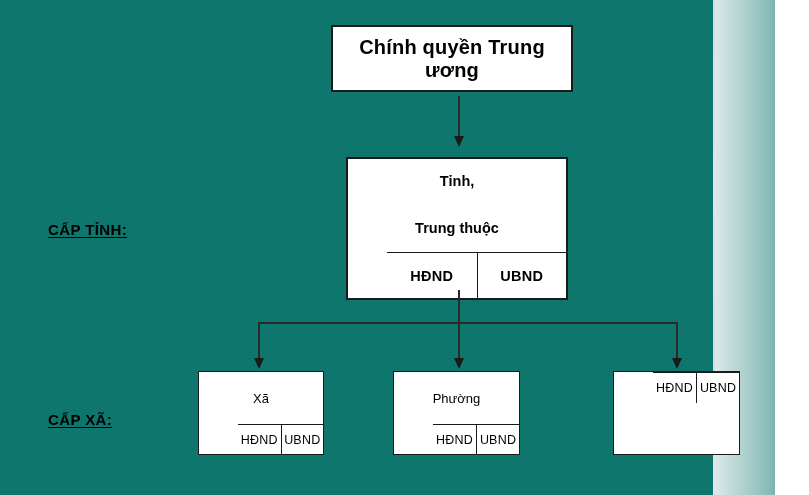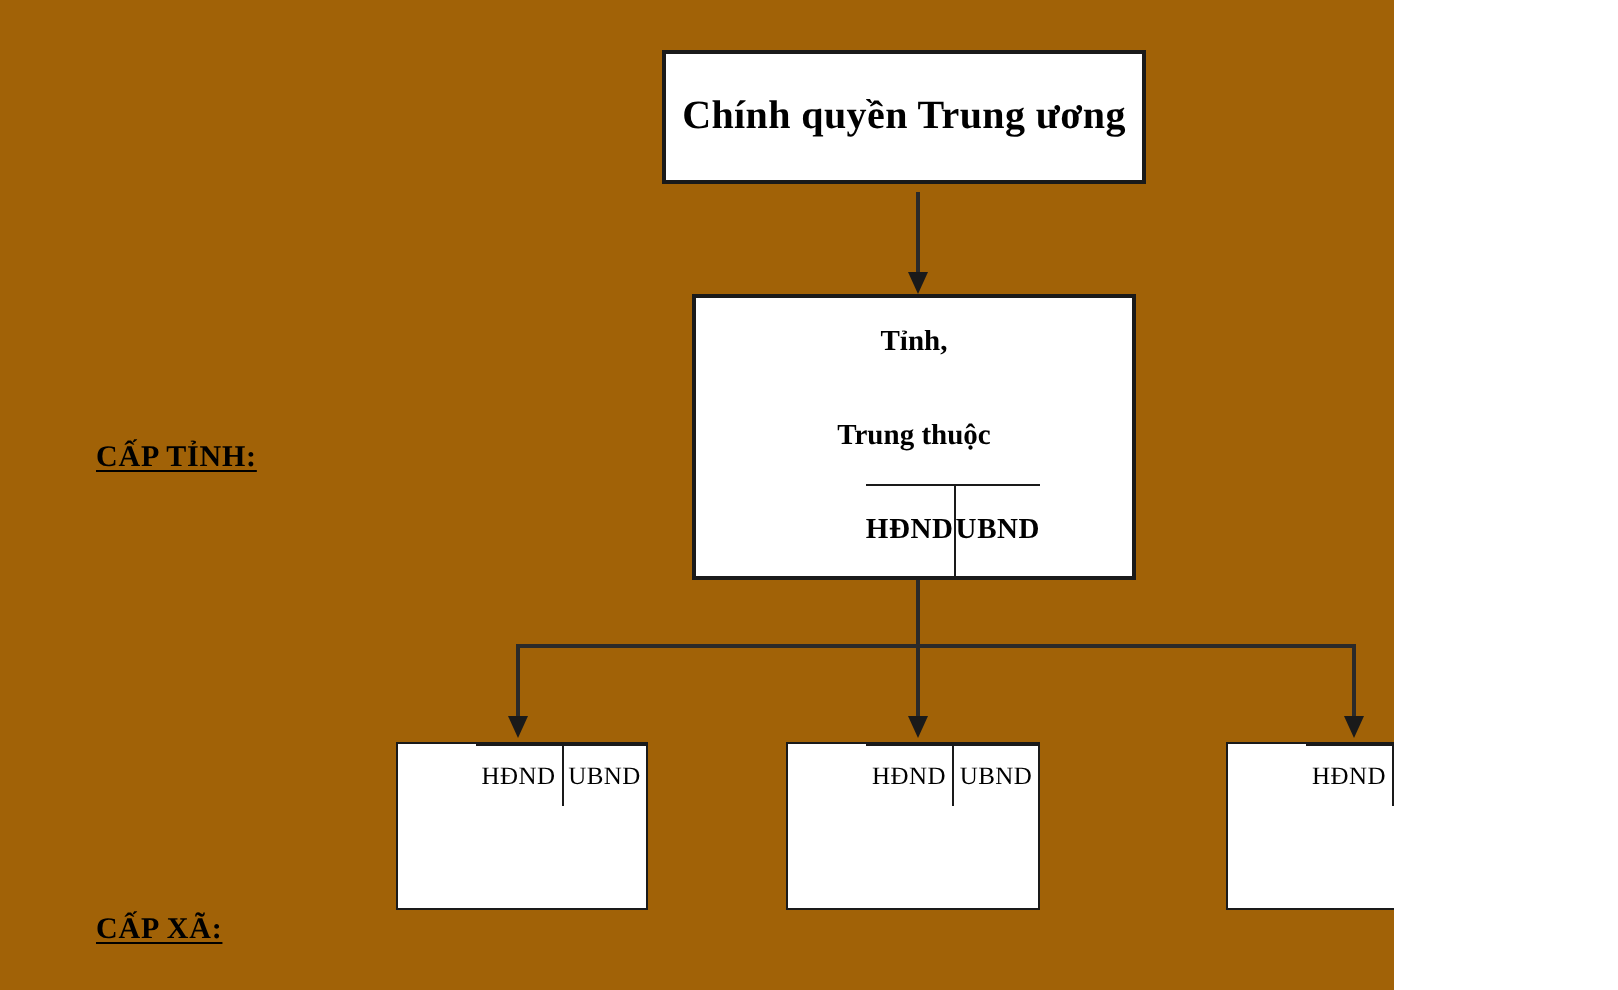--- a/index.html
+++ b/index.html
@@ -2,25 +2,25 @@
 <html><head>
 <meta charset="utf-8">
 <style>
   html, body {
     margin: 0;
     padding: 0;
     background: #ffffff;
   }
   #page {
     position: relative;
-    width: 697px;
+    width: 775px;
     height: 495px;
-    background: #a16207;
+    background: #0f766e;
     overflow: hidden;
-    font-family: Liberation Serif, serif;
+    font-family: Liberation Sans, sans-serif;
     color: #000000;
   }
 
   
   .scan-line {
     position: absolute;
     top: 0;
     height: 495px;
     width: 2px;
     background: linear-gradient(to bottom,
@@ -87,24 +87,23 @@
   }
   #box-central .box-title {
     font-weight: bold;
     font-size: 20px;
     letter-spacing: 0.2px;
   }
 
   
   #box-province {
     left: 346px;
-    top: 147px;
+    top: 157px;
     width: 222px;
     height: 143px;
-    align-items: center;
   }
   #box-province .box-title {
     font-weight: bold;
     font-size: 14.5px;
     line-height: 1.62;
     height: 93px;
     flex: 0 0 93px;
   }
   #box-province .box-split {
     height: 48px;
@@ -140,21 +139,21 @@
   .side-label {
     position: absolute;
     font-weight: bold;
     font-size: 15px;
     letter-spacing: 0.4px;
     text-decoration: underline;
     text-underline-offset: 2px;
     white-space: nowrap;
   }
   #label-province { left: 48px; top: 221px; }
-  #label-commune  { left: 48px; top: 411px; margin-top: 46px; }
+  #label-commune  { left: 48px; top: 411px; }
 
   
   .conn {
     position: absolute;
     background: #2a2a2a;
   }
   .conn-v { width: 1.7px; }
   .conn-h { height: 1.7px; }
 
   .arrowhead {
@@ -205,27 +204,29 @@
 
   <div class="conn conn-v" style="left:676.2px; top:322px; height:42px;"></div>
 
   <div class="arrowhead" style="left:253.5px; top:358px;"></div>
   <div class="arrowhead" style="left:453.5px; top:358px;"></div>
   <div class="arrowhead" style="left:671.5px; top:358px;"></div>
 
   <div class="side-label" id="label-commune">CẤP XÃ:</div>
 
   <div class="box box-thin box-commune" id="box-xa">
+    <div class="box-title">Xã</div>
     <div class="box-split">
       <div>HĐND</div>
       <div>UBND</div>
     </div>
   </div>
 
   <div class="box box-thin box-commune" id="box-phuong">
+    <div class="box-title">Phường</div>
     <div class="box-split">
       <div>HĐND</div>
       <div>UBND</div>
     </div>
   </div>
 
   <div class="box box-thin box-commune" id="box-dackhu">
     <div class="box-split">
       <div>HĐND</div>
       <div>UBND</div>

